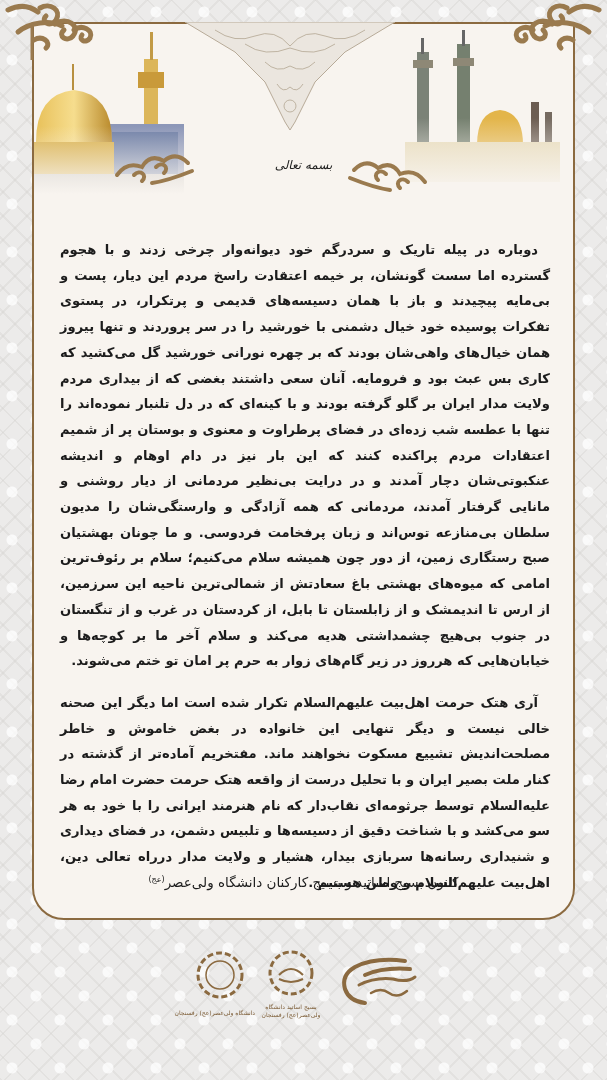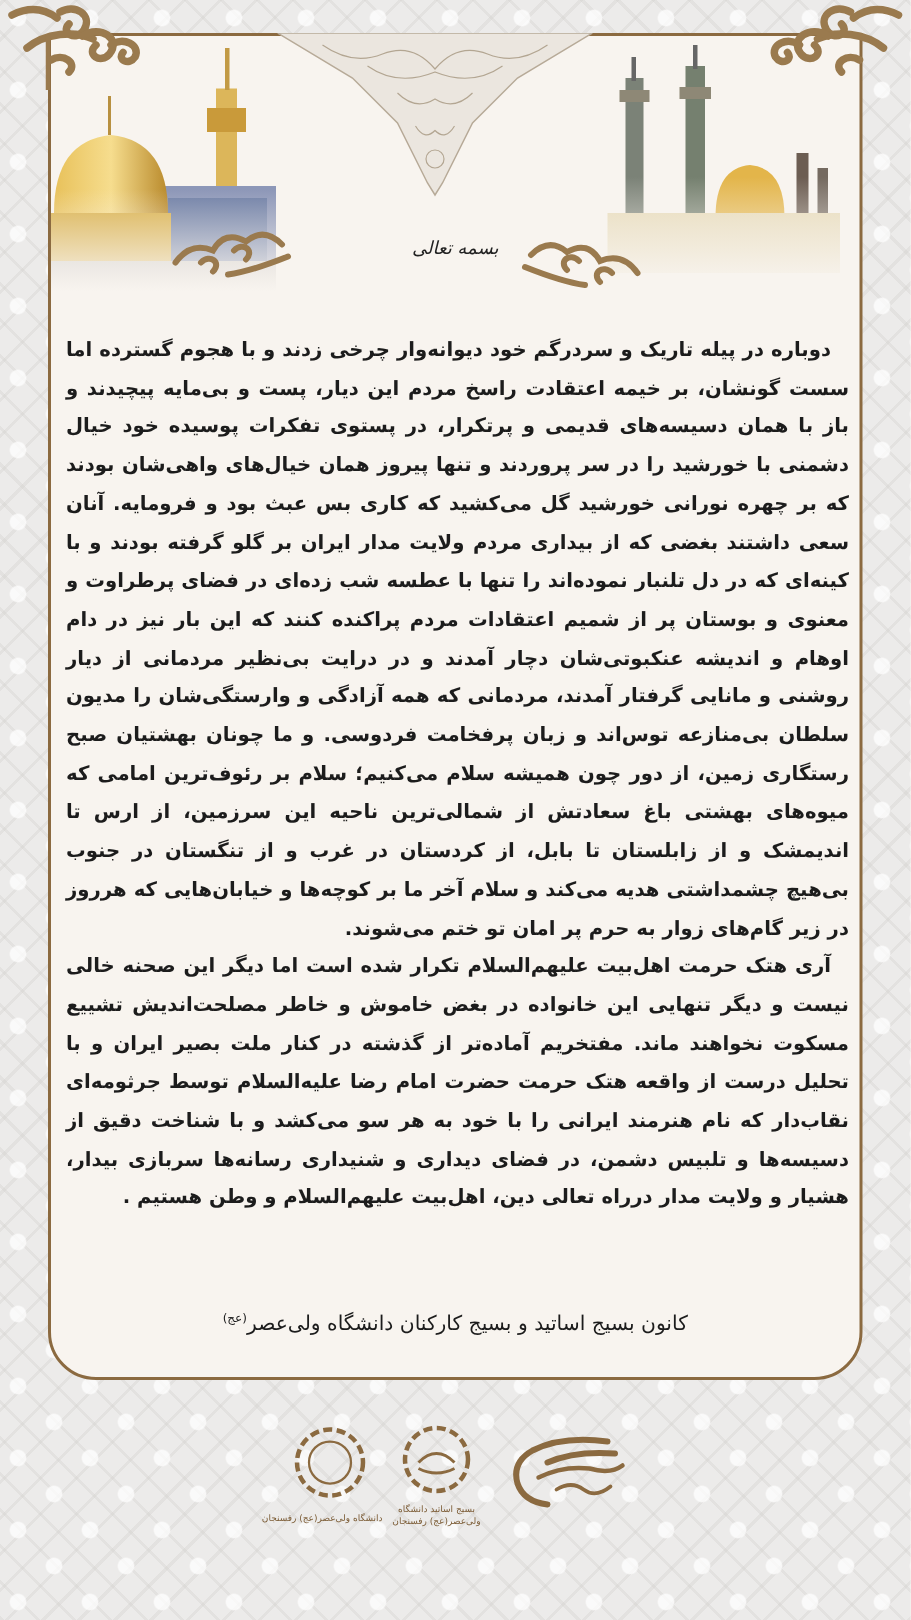--- a/index.html
+++ b/index.html
@@ -38,21 +38,21 @@
     position:absolute; left:0; width:607px; top:158px; text-align:center;
     font-family:"DejaVu Serif", serif; font-size:12px; font-style:italic;
     color:#222; direction:rtl;
   }
   .body-text {
     position:absolute; left:44px; top:221px; width:522px;
     direction:rtl; text-align:justify; text-align-last:right;
     font-family:"DejaVu Sans", sans-serif; font-weight:bold;
     font-size:13.1px; line-height:25.7px; color:#1c1c1c;
   }
-  .body-text p { margin:0; text-indent:12px; }
+  .body-text p { margin:16px; text-indent:12px; }
   .signature {
     position:absolute; left:0; width:607px; top:874px; text-align:center;
     direction:rtl; font-weight:normal; font-size:13.5px; color:#1c1c1c;
   }
   .signature sup { font-size:8px; }
   .logos { position:absolute; left:185px; top:945px; width:240px; height:85px; }
   .logo { position:absolute; top:0; }
   .logo-caption {
     position:absolute; font-size:6px; color:#7a5a33; direction:rtl; text-align:center; white-space:nowrap;
   }

